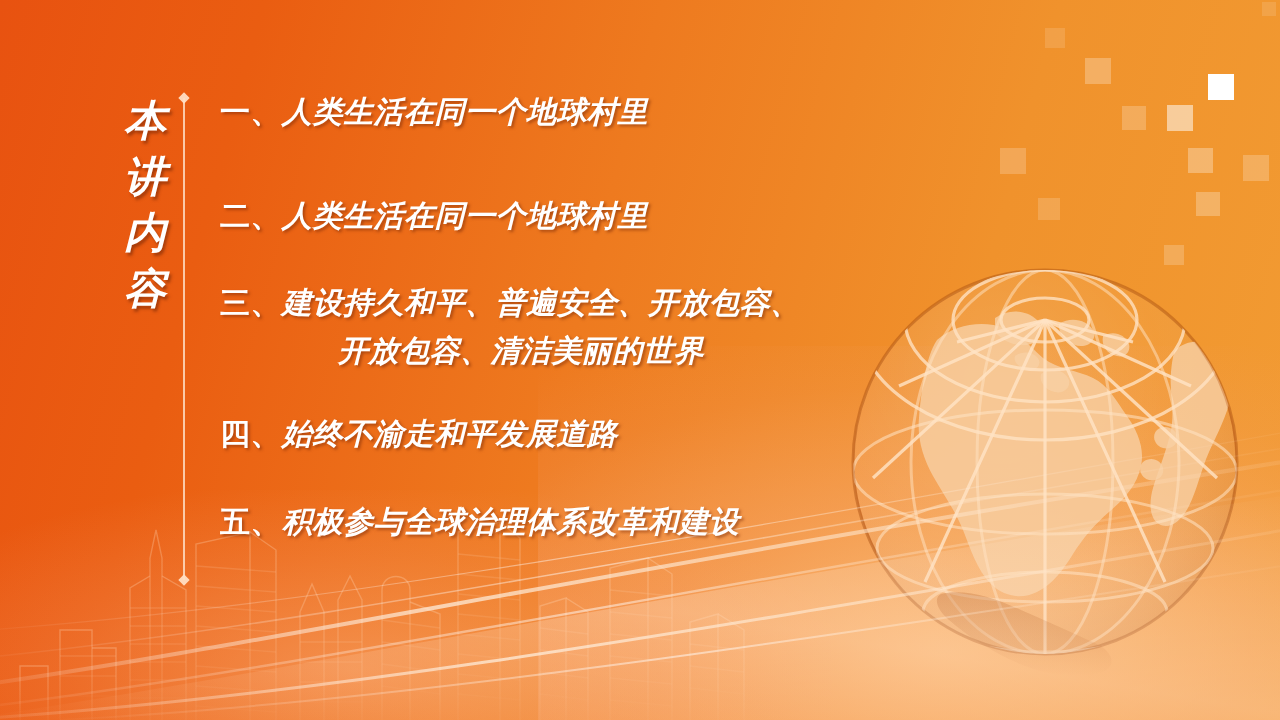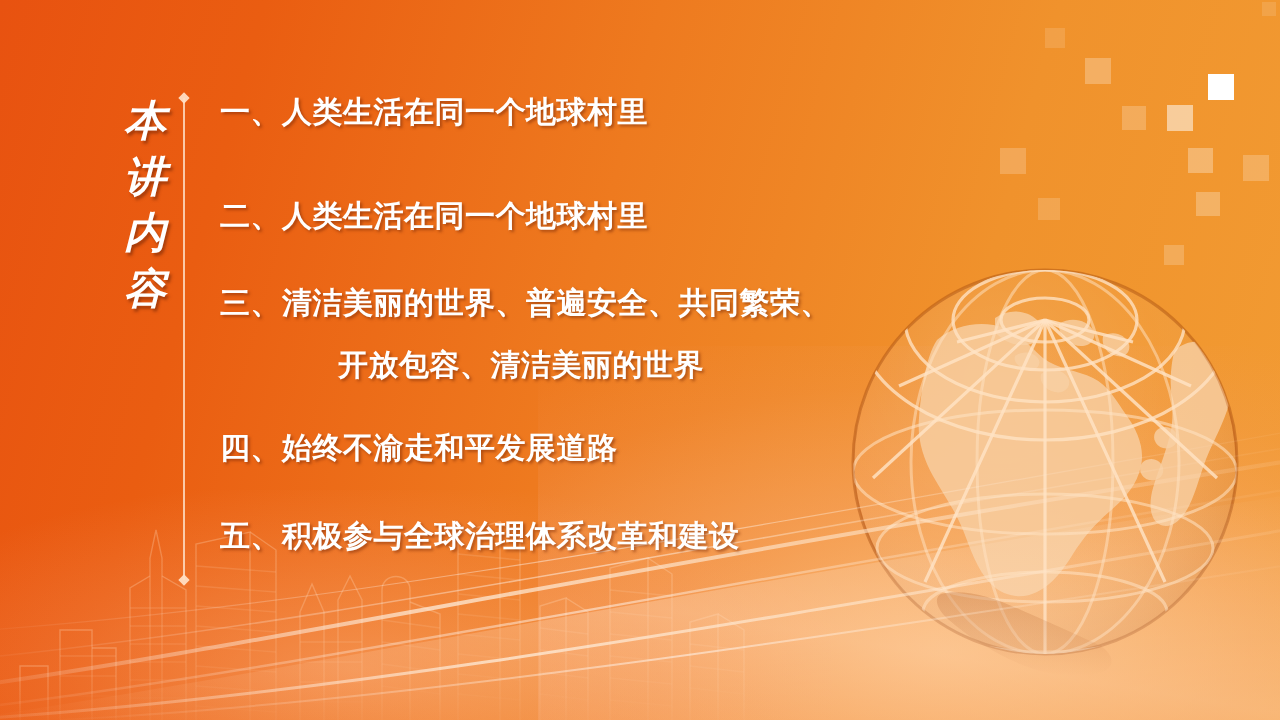--- a/index.html
+++ b/index.html
@@ -146,22 +146,22 @@
     font-size: 30px;
     line-height: 1.32;
     text-shadow: 2px 2px 3px rgba(120, 40, 8, 0.55);
     letter-spacing: 0.5px;
   }
   .item-num {
     flex: 0 0 auto;
     min-width: 62px;
     white-space: nowrap;
   }
-  .item-body { flex: 1 1 auto; }
-  .item-line2 { display: block; padding-left: 56px; margin-top: 22px; }
+  .item-body { flex: 1 1 auto; font-style: italic; }
+  .item-line2 { display: block; padding-left: 56px; margin-top: 8px; }
 
   
   .gap-1 { height: 64px; }
   .gap-2 { height: 48px; }
   .gap-3 { height: 44px; }
   .gap-4 { height: 48px; }
 </style>
 </head>
 <body>
 
@@ -408,21 +408,21 @@
 
     <div class="list-item">
       <span class="item-num">二、</span>
       <span class="item-body">人类生活在同一个地球村里</span>
     </div>
     <div class="gap-2"></div>
 
     <div class="list-item">
       <span class="item-num">三、</span>
       <span class="item-body">
-        <span>清洁美丽的世界、普遍安全、共同繁荣、</span>
+        <span>建设持久和平、普遍安全、开放包容、</span>
         <span class="item-line2">开放包容、清洁美丽的世界</span>
       </span>
     </div>
     <div class="gap-3"></div>
 
     <div class="list-item">
       <span class="item-num">四、</span>
       <span class="item-body">始终不渝走和平发展道路</span>
     </div>
     <div class="gap-4"></div>

